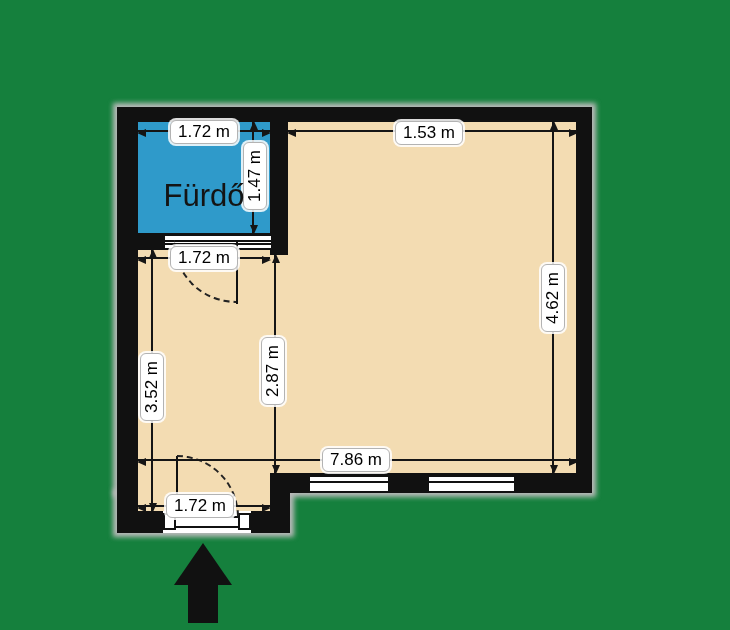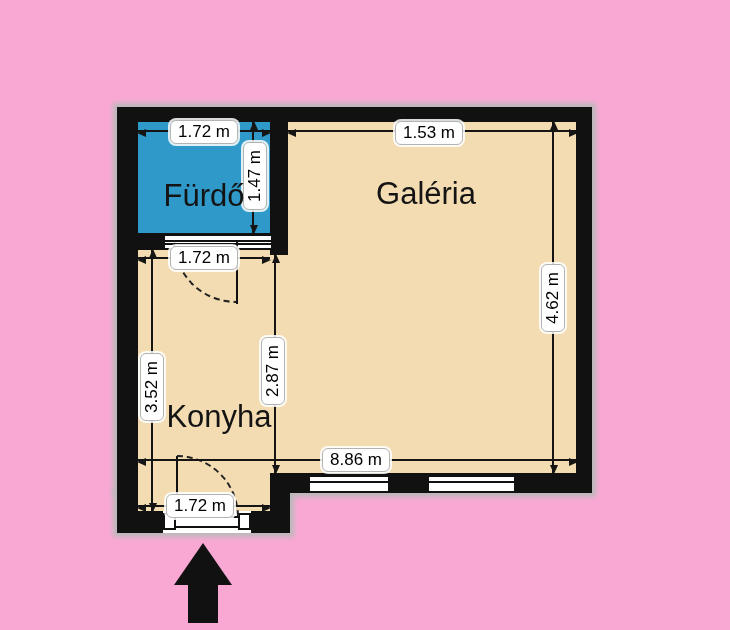--- a/index.html
+++ b/index.html
@@ -1,17 +1,17 @@
 <!DOCTYPE html>
 <html><head>
 <meta charset="utf-8">
 <style>
   html,body{margin:0;padding:0;background:#fff;}
   .canvas{
-    position:relative;width:730px;height:630px;background:#f9a8d4;overflow:hidden;
+    position:relative;width:730px;height:630px;background:#15803d;overflow:hidden;
     font-family:"Liberation Sans", sans-serif;
   }
   .abs{position:absolute;}
   
   .shadow{position:absolute;background:#b9b9b9;filter:blur(2.5px);}
   
   .wall{position:absolute;background:#111;}
   
   .room{position:absolute;}
   
@@ -98,25 +98,23 @@
   <div class="dim-v" style="left:151px;top:250px;height:261px;"></div>
   <div class="dim-v" style="left:274px;top:255px;height:218px;"></div>
 
   <div class="dlabel" style="left:204px;top:132px;">1.72 m</div>
   <div class="dlabel vert" style="left:255px;top:176px;">1.47 m</div>
   <div class="dlabel" style="left:429px;top:133px;">1.53 m</div>
   <div class="dlabel vert" style="left:553px;top:298px;">4.62 m</div>
   <div class="dlabel" style="left:204px;top:258px;">1.72 m</div>
   <div class="dlabel vert" style="left:152px;top:387px;">3.52 m</div>
   <div class="dlabel vert" style="left:273px;top:371px;">2.87 m</div>
-  <div class="dlabel" style="left:356px;top:460px;">8.86 m</div>
+  <div class="dlabel" style="left:356px;top:460px;">7.86 m</div>
   <div class="dlabel" style="left:200px;top:506px;">1.72 m</div>
 
   <div class="rlabel" style="left:204px;top:196px;">Fürdő</div>
-  <div class="rlabel" style="left:426px;top:194px;">Galéria</div>
-  <div class="rlabel" style="left:219px;top:417px;">Konyha</div>
 
   <div>
     <div class="arrow-head" style="left:174px;top:543px;"></div>
     <div class="arrow-stem" style="left:188px;top:584px;width:30px;height:39px;"></div>
   </div>
 
 </div>
 
 </body></html>

